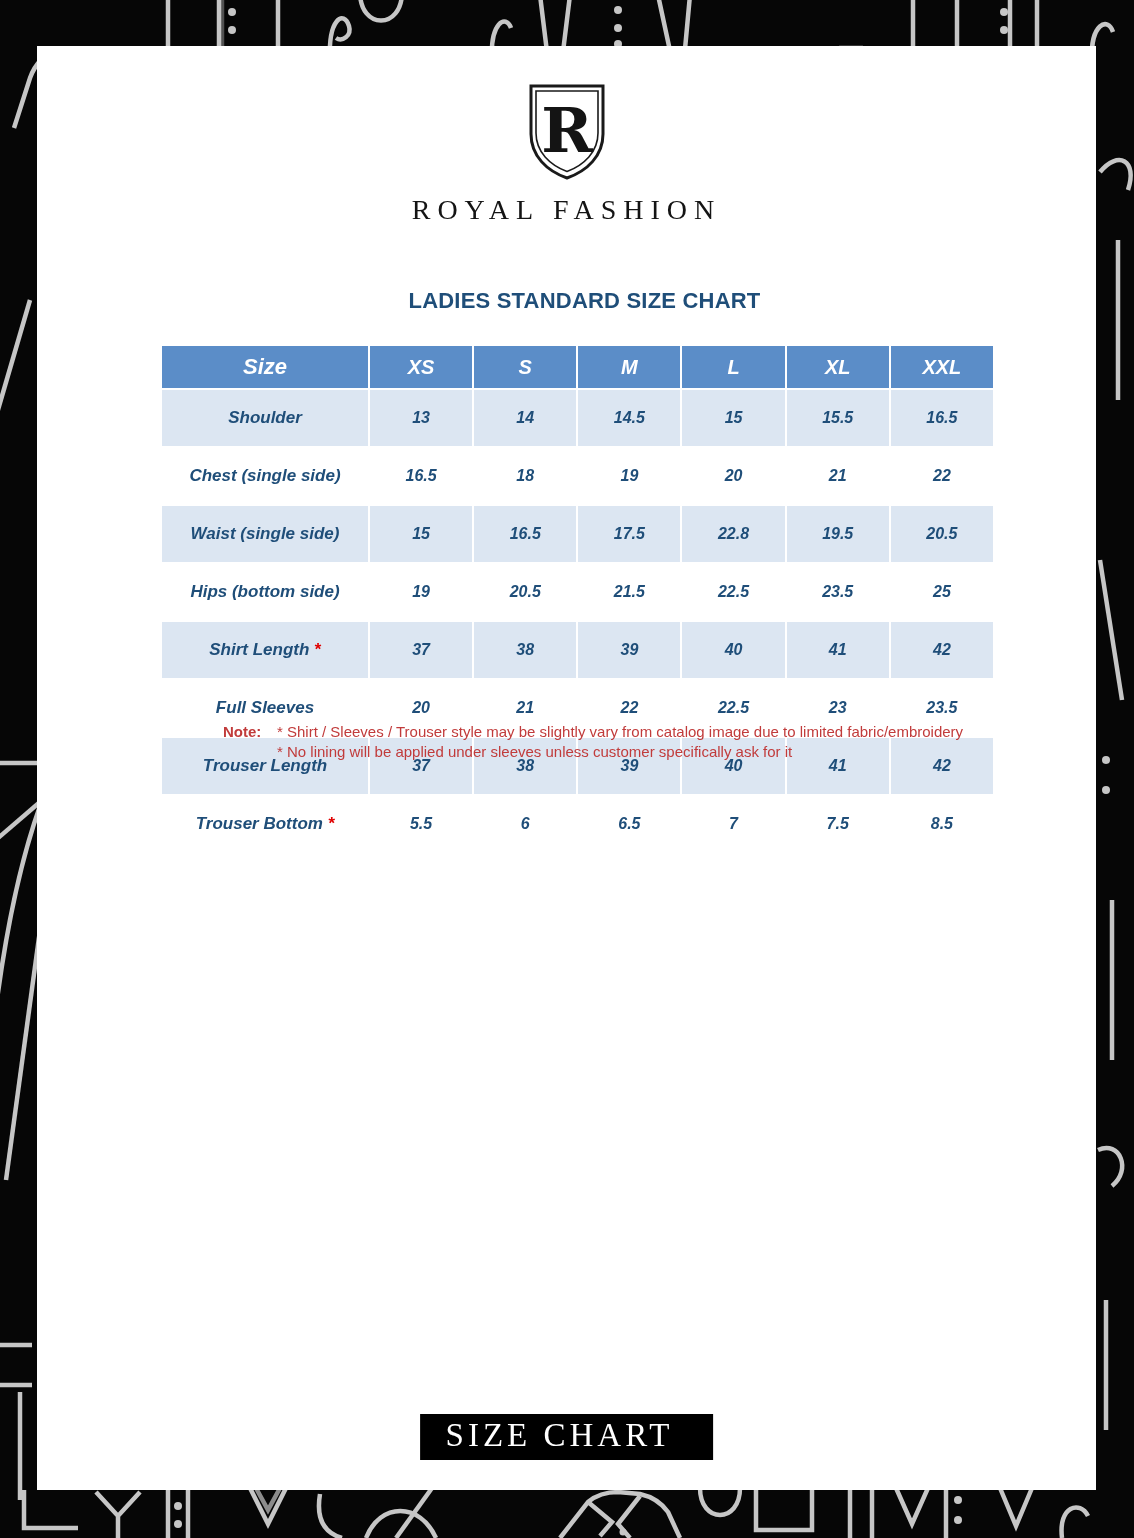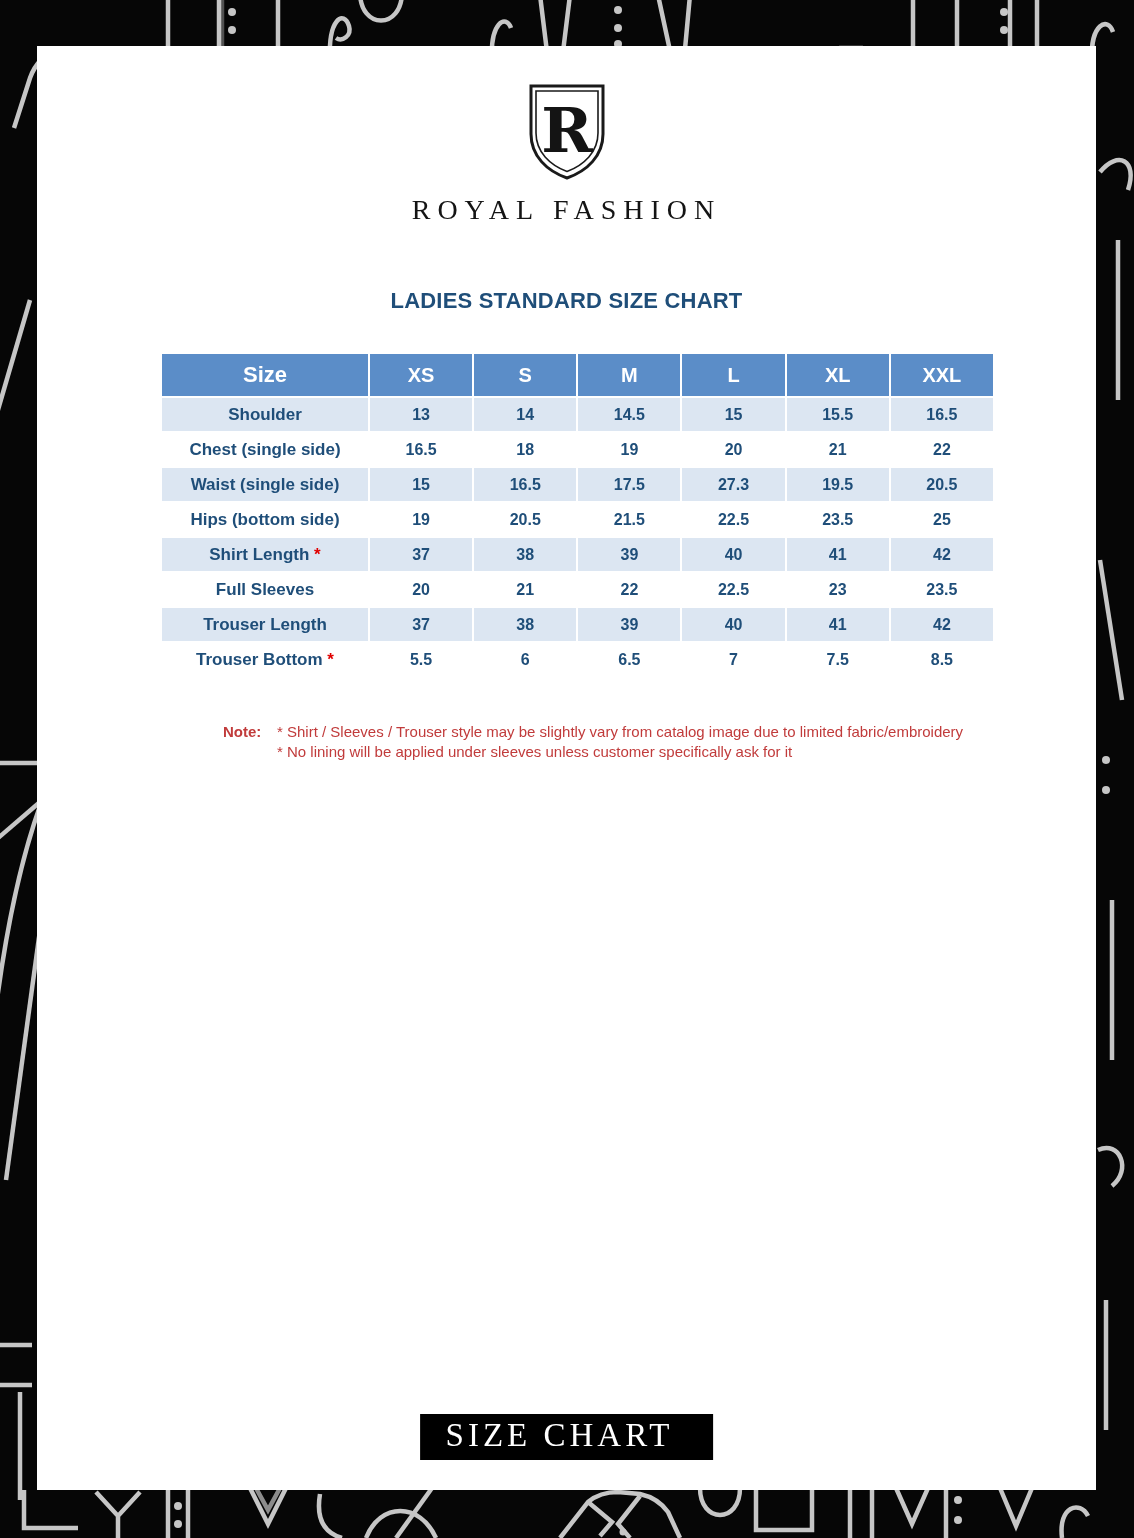--- a/index.html
+++ b/index.html
@@ -52,35 +52,36 @@
     font-size: 28px;
     letter-spacing: 7px;
     color: #141414;
     font-weight: 400;
   }
 
   
   .chart-title {
     position: absolute;
     top: 242px;
-    left: 0;
+    left: 18px;
     width: 100%;
     text-align: center;
     font-size: 22px;
     font-weight: bold;
     color: var(--title-text, #1F4E79);
     letter-spacing: 0.2px;
   }
 
   
   .size-table-wrap {
     position: absolute;
-    top: 306px;
+    top: 298px;
     left: 123px;
     width: 835px;
+    font-style: italic;
   }
   table.size-table {
     width: 100%;
     border-collapse: separate;
     border-spacing: 2px;
     table-layout: fixed;
   }
   .size-table th, .size-table td {
     text-align: center;
     vertical-align: middle;
@@ -88,21 +89,21 @@
   }
   .size-table col.c-label { width: 206px; }
   .size-table th {
     background: var(--header-bg, #5B8DC8);
     color: #ffffff;
     font-size: 20px;
     font-weight: bold;
     height: 42px;
   }
   .size-table th.size-head { font-size: 22px; }
-  .size-table td { height: 33px; font-weight: bold; background: #ffffff; }
+  .size-table td { height: 56px; font-weight: bold; background: #ffffff; }
   .size-table tr.alt td { background: var(--row-alt-bg, #DCE6F2); }
   .size-table td.row-label { font-size: 17px; }
   .size-table td.val { font-size: 16px; }
   .star { color: var(--asterisk, #E00000); font-weight: bold; }
 
   
   .notes {
     position: absolute;
     top: 676px;
     left: 186px;
@@ -261,21 +262,21 @@
               <td class="val">19</td>
               <td class="val">20</td>
               <td class="val">21</td>
               <td class="val">22</td>
             </tr>
             <tr class="alt">
               <td class="row-label"><span>Waist (single side)</span></td>
               <td class="val">15</td>
               <td class="val">16.5</td>
               <td class="val">17.5</td>
-              <td class="val">27.3</td>
+              <td class="val">22.8</td>
               <td class="val">19.5</td>
               <td class="val">20.5</td>
             </tr>
             <tr>
               <td class="row-label"><span>Hips (bottom side)</span></td>
               <td class="val">19</td>
               <td class="val">20.5</td>
               <td class="val">21.5</td>
               <td class="val">22.5</td>
               <td class="val">23.5</td>

